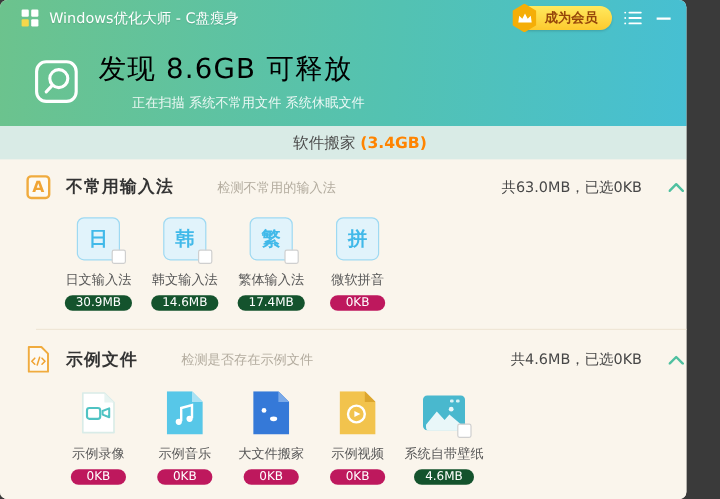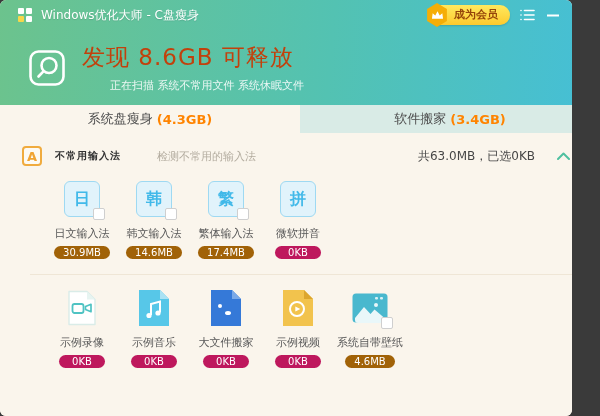--- a/index.html
+++ b/index.html
@@ -24,54 +24,54 @@
                 box-shadow:0 1px 2px rgba(0,0,0,.15); }
   .crown-hex { position:absolute; left:-4px; top:-2px; width:22px; height:24px;
                background:#f5ae07; display:flex; align-items:center; justify-content:center;
                clip-path:polygon(50% 0%,95% 25%,95% 75%,50% 100%,5% 75%,5% 25%); }
   .ctrl { width:18px; height:18px; display:flex; align-items:center; justify-content:center; cursor:pointer; }
 
   
   .hero { position:absolute; top:30px; left:0; width:600px; height:75px;
           display:flex; align-items:center; padding-left:28px; }
   .hero-text { margin-left:16px; }
-  .hero-title { color:#c2410c; font-size:23px; letter-spacing:1px; }
+  .hero-title { color:#000000; font-size:23px; letter-spacing:1px; }
   .hero-sub { color:rgba(255,255,255,.88); font-size:11px; margin-top:5px;margin-left:28px; }
 
   
   .tabs { position:absolute; top:105px; left:0; width:600px; height:28px; display:flex; }
   .tab { flex:1; display:flex; align-items:center; justify-content:center;
          background:#d9ebe6; font-size:13px; color:#4d4d4d; cursor:pointer; }
   .tab.active { background:#faf5ec; }
   .tab .size { color:#ff8400; font-weight:bold; margin-left:4px; }
 
   
   .content { position:absolute; top:133px; left:0; width:600px; height:283px; background:#faf5ec; }
   .sec-header { display:flex; align-items:center; padding:13px 22px 0 22px; }
   .sec-badge-a { width:20px; height:20px; border:2px solid #f0ab3e; border-radius:4px;
                  color:#f0a433; font-size:13px; font-weight:bold; display:flex;
                  align-items:center; justify-content:center; background:#fdfaf3; }
-  .sec-title { font-size:10px; color:#333; font-weight:600; margin-left:13px; letter-spacing:1px; }
+  .sec-title { font-size:14px; color:#333; font-weight:600; margin-left:13px; letter-spacing:1px; }
   .sec-sub { font-size:11px; color:#b3ac9f; margin-left:36px; }
   .sec-stats { margin-left:auto; font-size:12px; color:#474747; margin-right:22px; }
   .collapse { margin-right:8px; cursor:pointer; display:flex; align-items:center; }
 
   .items-row { display:flex; padding-left:46px; margin-top:15px; }
   .item { width:72px; display:flex; flex-direction:column; align-items:center; cursor:pointer; }
   .icon-wrap { position:relative; width:36px; height:36px; display:flex;
                align-items:center; justify-content:center; }
   .cjk-icon { width:36px; height:36px; background:#e1f3fb; border:1px solid #9ed9f2;
               border-radius:6px; color:#41b9e9; font-size:16px; font-weight:bold;
               display:flex; align-items:center; justify-content:center; }
   .checkbox { position:absolute; right:-5px; bottom:-3px; width:12px; height:12px;
               background:#fff; border:1px solid #cfcfcf; border-radius:2px; }
   .item-label { margin-top:9px; font-size:11px; color:#585858; white-space:nowrap; }
   .badge { margin-top:5px; min-width:46px; text-align:center; padding:1px 9px;
            border-radius:9px; font-size:10px; color:#fff; }
-  .badge.orange { background:#a16207; }
+  .badge.orange { background:#14532d; }
   .badge.green  { background:#be185d; }
 
   .divider { border-top:1px solid #efe6d6; margin:15px 10px 0 30px; }
 
   .scrollbar { position:absolute; right:3px; top:135px; width:5px; height:177px;
                background:#cbc7bf; border-radius:3px; }
 </style>
 </head>
 <body>
 
@@ -129,24 +129,20 @@
       <circle cx="21" cy="16.5" r="7.5" fill="none" stroke="#fff" stroke-width="2.6"></circle>
       <line x1="15.2" y1="22.6" x2="10.5" y2="27.5" stroke="#fff" stroke-width="2.6" stroke-linecap="round"></line>
     </svg>
     <div class="hero-text">
       <div class="hero-title">发现 8.6GB 可释放</div>
       <div class="hero-sub">正在扫描 系统不常用文件 系统休眠文件</div>
     </div>
   </div>
 
   <div class="tabs">
-    <div class="tab active">
-      <span>系统盘瘦身</span>
-      <span class="size">(4.3GB)</span>
-    </div>
     <div class="tab">
       <span>软件搬家</span>
       <span class="size">(3.4GB)</span>
     </div>
   </div>
 
   <div class="content">
 
     <div class="sec-header">
       <div class="sec-badge-a">A</div>
@@ -191,20 +187,38 @@
     <div class="icon-wrap">
             <div class="cjk-icon">拼</div>
           </div>
     <div class="item-label">微软拼音</div>
     <div class="badge green">0KB</div>
   </div>
 </div>
 
     <div class="divider"></div>
 
+    <div class="sec-header">
+      <svg width="20" height="23" viewBox="0 0 20 23">
+        <path d="M2 1.2 h10.5 l5.5 5.5 v15 h-16 z" fill="#fdfaf3" stroke="#f0ab3e" stroke-width="1.6" stroke-linejoin="round"></path>
+        <g stroke="#f0a433" stroke-width="1.3" fill="none" stroke-linecap="round" stroke-linejoin="round">
+          <polyline points="7,10.5 4.5,13 7,15.5"></polyline>
+          <polyline points="13,10.5 15.5,13 13,15.5"></polyline>
+          <line x1="11" y1="9.8" x2="9" y2="16.2"></line>
+        </g>
+      </svg>
+      <div class="sec-title">示例文件</div>
+      <div class="sec-sub">检测是否存在示例文件</div>
+      <div class="sec-stats">共4.6MB，已选0KB</div>
+      <div class="collapse">
+        <svg width="13" height="8" viewBox="0 0 13 8">
+            <polyline points="1,7 6.5,1.5 12,7" fill="none" stroke="#4fc0a0" stroke-width="2" stroke-linecap="round" stroke-linejoin="round"></polyline>
+          </svg>
+      </div>
+    </div>
     <div class="items-row">
   <div class="item">
     <div class="icon-wrap">
   <svg width="34" height="36" viewBox="0 0 34 36">
     <path d="M4 1.5 h18 l8 8 v25 h-26 z" fill="#fff" stroke="#d9ece8" stroke-width="1.4" stroke-linejoin="round"></path>
     <path d="M22 1.5 l8 8 h-8 z" fill="#e7f4f1"></path>
     <rect x="7.5" y="14" width="11" height="9" rx="2" fill="none" stroke="#4fc3c3" stroke-width="1.8"></rect>
     <path d="M20.5 16.5 l5.5 -2.2 v7.4 l-5.5 -2.2 z" fill="none" stroke="#4fc3c3" stroke-width="1.7" stroke-linejoin="round"></path>
   </svg>
 </div>

